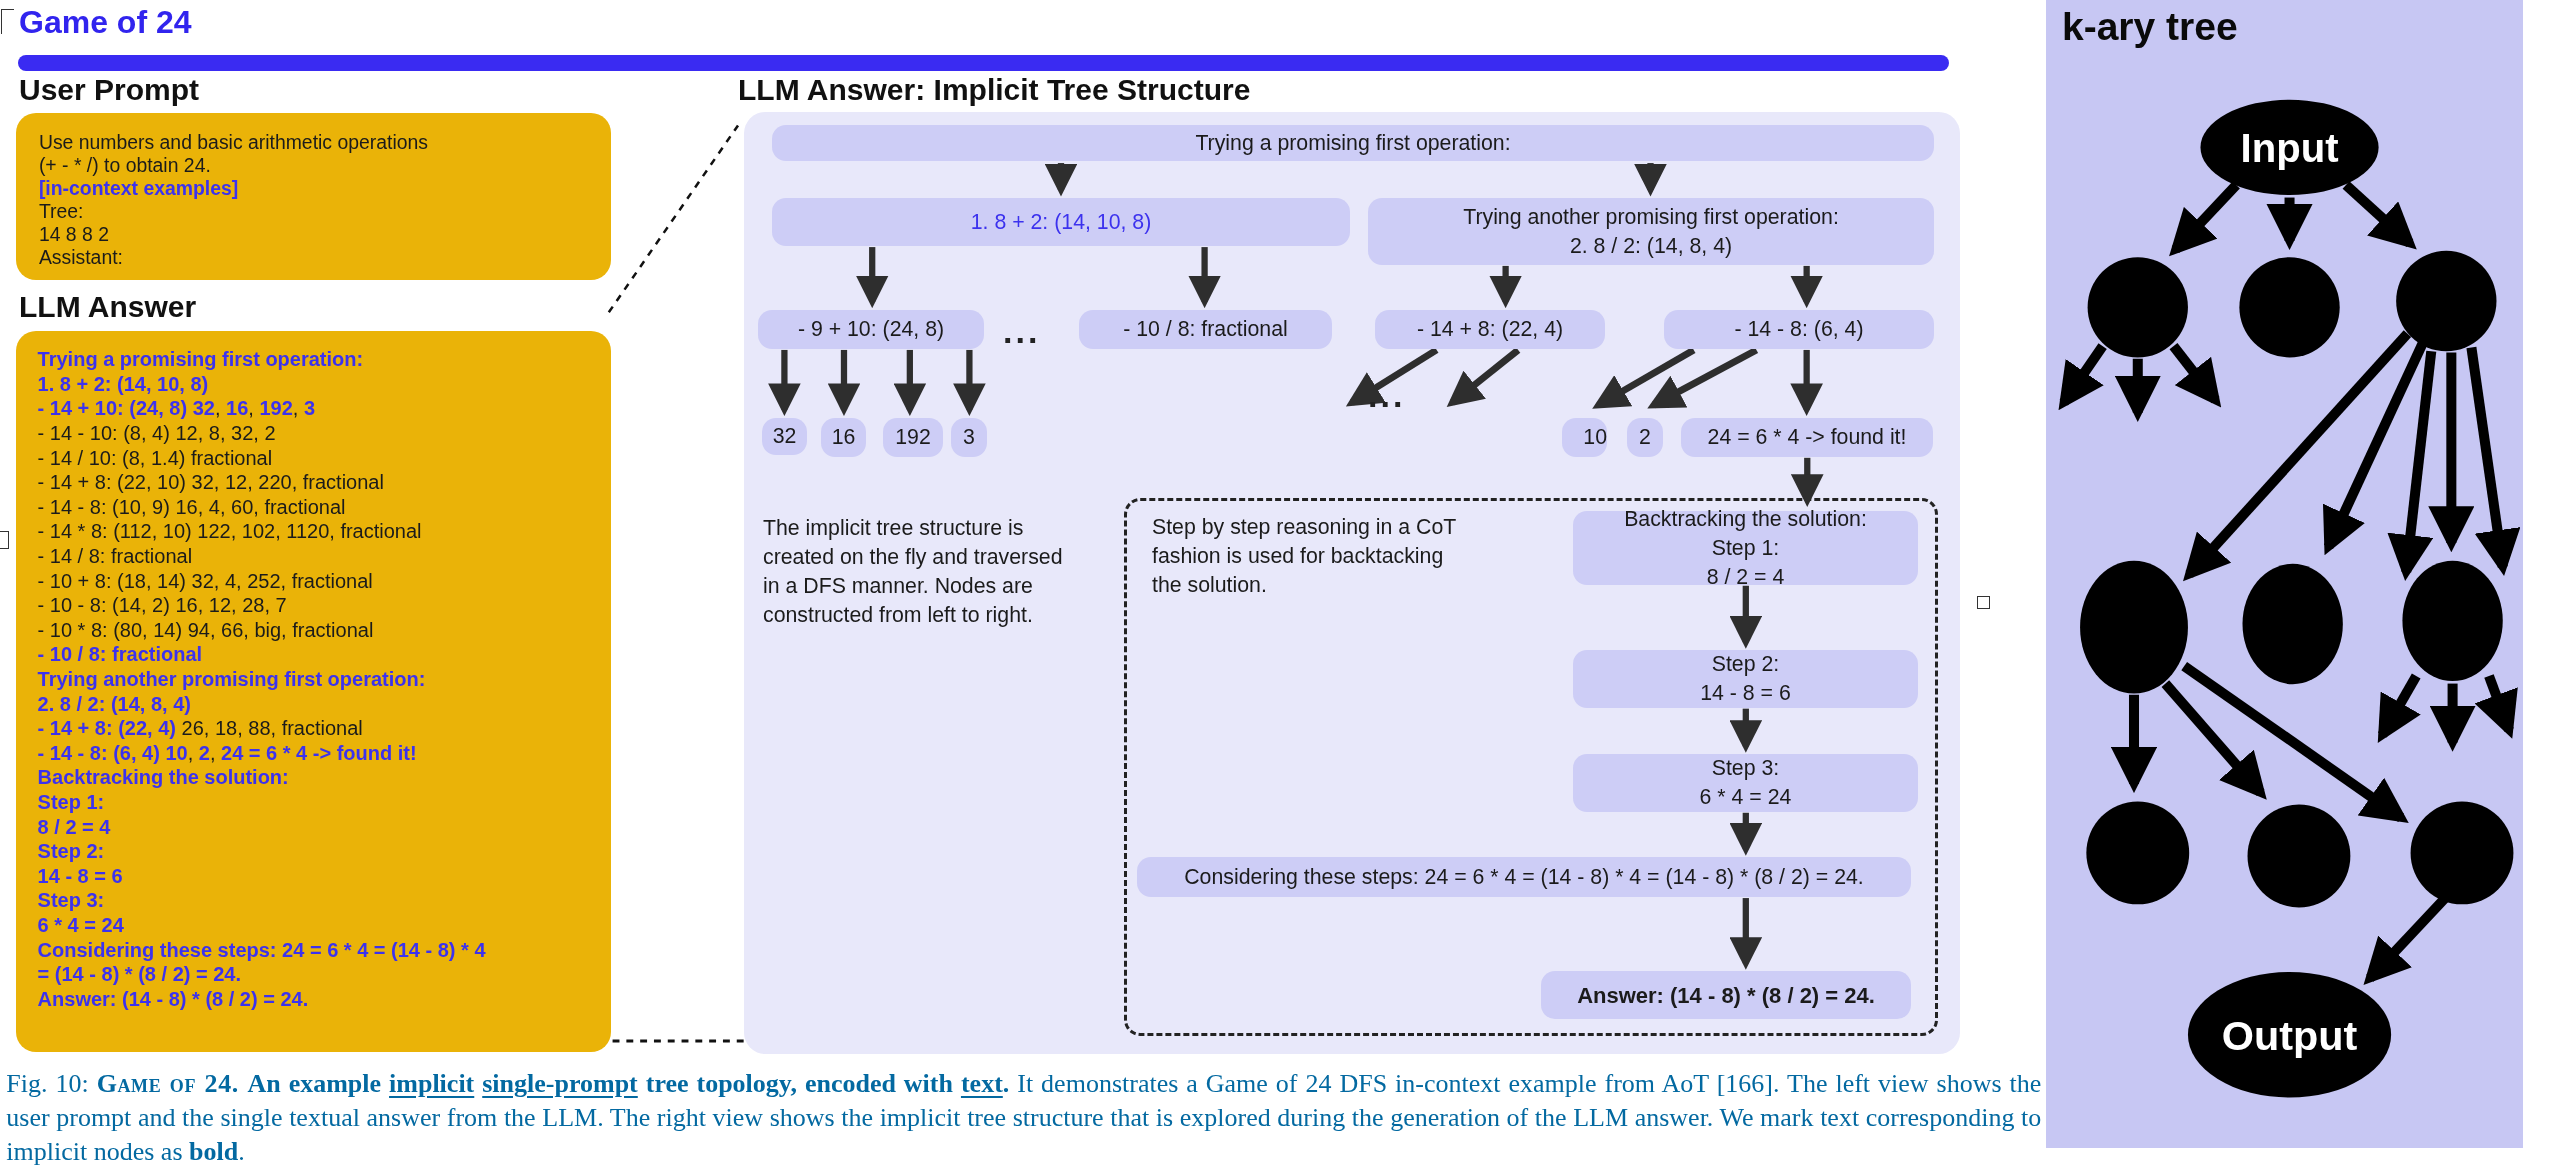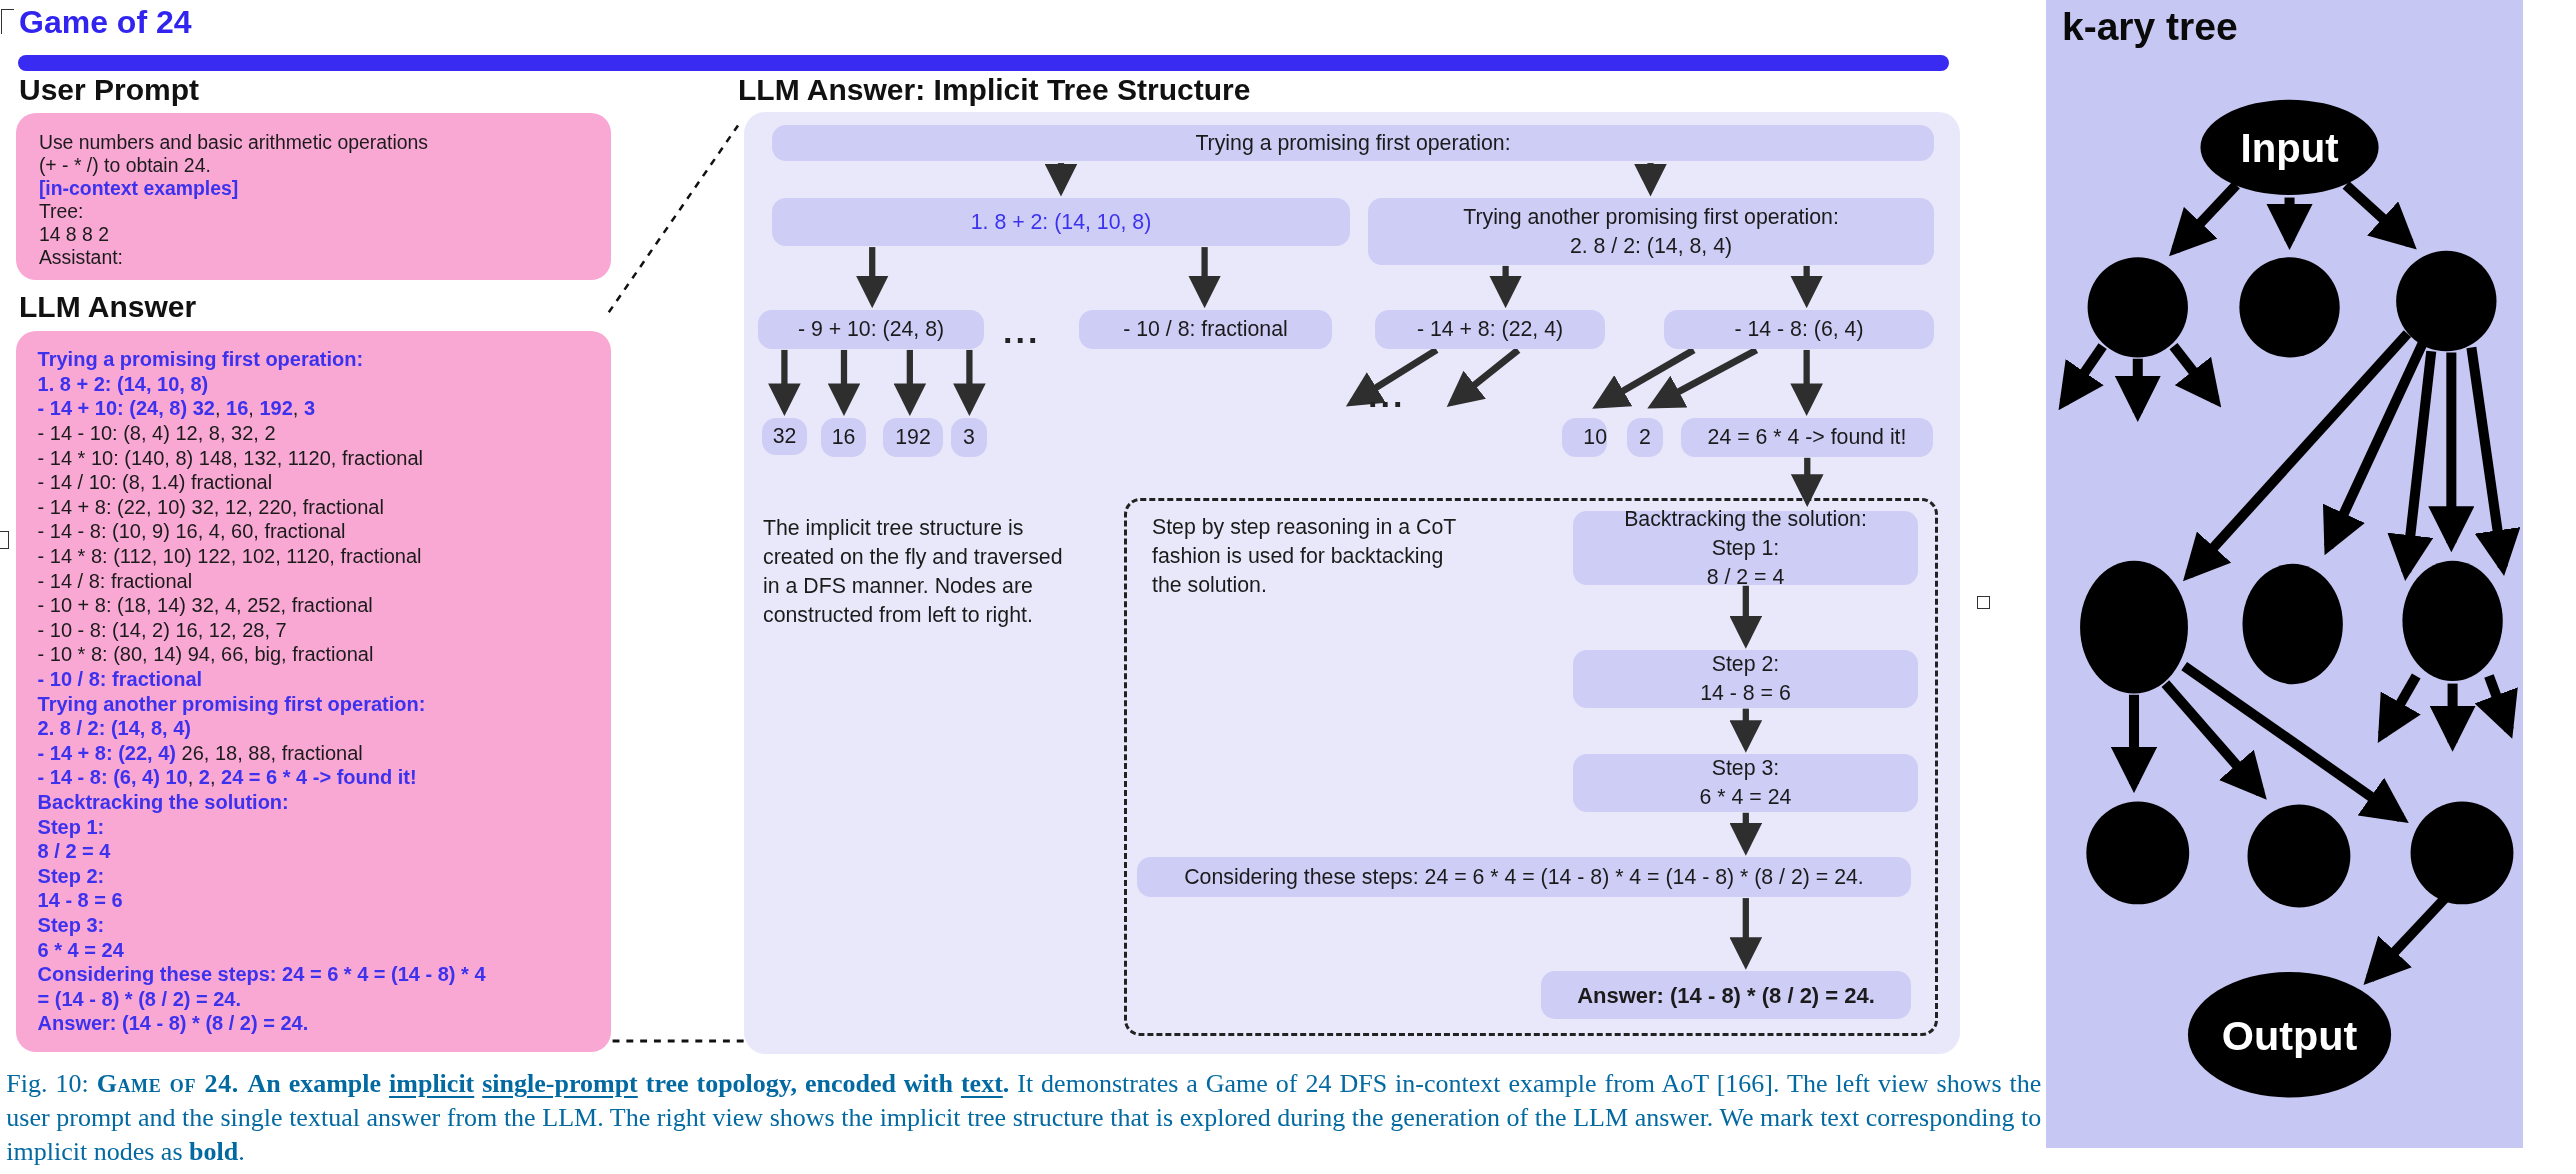--- a/index.html
+++ b/index.html
@@ -9,21 +9,21 @@
     font-family:"Liberation Sans", sans-serif; color:#1b1b1b;
   }
   .abs { position:absolute; }
 
   
   .fig-title { left:19px; top:3.8px; font-size:32px; font-weight:700; color:#3124ee; }
   .blue-rule { left:17.6px; top:55px; width:1931px; height:16.3px; background:#3a2bf2; border-radius:8.2px; }
   .sec-head  { font-size:30px; font-weight:700; color:#111; }
 
   
-  .soft-box { background:#f9a8d4; border-radius:20px; }
+  .soft-box { background:#eab308; border-radius:20px; }
   .user-box { left:16.3px;  top:113px; width:595px; height:167px; padding:17.6px 22.6px; }
   .llm-box  { left:16.3px;  top:331px; width:595px; height:721px; padding:16.3px 21.3px; }
   .user-box .line { font-size:19.4px; line-height:23px; white-space:nowrap; }
   .llm-box  .line { font-size:20px; line-height:24.6px; white-space:nowrap; }
 
   .seg-k  { color:#1b1b1b; }
   .seg-bb { color:#3c32ee; font-weight:700; }
   .seg-b  { font-weight:700; }
   .seg-bu { font-weight:700; text-decoration:underline; text-decoration-thickness:1.9px; text-underline-offset:4.4px; }
   .seg-sc { font-weight:700; font-variant:small-caps; letter-spacing:0.6px; }
@@ -78,21 +78,20 @@
     <div class="line"><span class="seg-k">14 8 8 2</span></div>
     <div class="line"><span class="seg-k">Assistant:</span></div>
   </div>
 
 <div class="abs sec-head" style="left:19px;top:290px;">LLM Answer</div>
 <div class="abs soft-box llm-box">
     <div class="line"><span class="seg-bb">Trying a promising first operation:</span></div>
     <div class="line"><span class="seg-bb">1. 8 + 2: (14, 10, 8)</span></div>
     <div class="line"><span class="seg-bb">- 14 + 10: (24, 8) 32</span><span class="seg-k">, </span><span class="seg-bb">16</span><span class="seg-k">, </span><span class="seg-bb">192</span><span class="seg-k">, </span><span class="seg-bb">3</span></div>
     <div class="line"><span class="seg-k">- 14 - 10: (8, 4) 12, 8, 32, 2</span></div>
-    <div class="line"><span class="seg-k">- 14 * 10: (140, 8) 148, 132, 1120, fractional</span></div>
     <div class="line"><span class="seg-k">- 14 / 10: (8, 1.4) fractional</span></div>
     <div class="line"><span class="seg-k">- 14 + 8: (22, 10) 32, 12, 220, fractional</span></div>
     <div class="line"><span class="seg-k">- 14 - 8: (10, 9) 16, 4, 60, fractional</span></div>
     <div class="line"><span class="seg-k">- 14 * 8: (112, 10) 122, 102, 1120, fractional</span></div>
     <div class="line"><span class="seg-k">- 14 / 8: fractional</span></div>
     <div class="line"><span class="seg-k">- 10 + 8: (18, 14) 32, 4, 252, fractional</span></div>
     <div class="line"><span class="seg-k">- 10 - 8: (14, 2) 16, 12, 28, 7</span></div>
     <div class="line"><span class="seg-k">- 10 * 8: (80, 14) 94, 66, big, fractional</span></div>
     <div class="line"><span class="seg-bb">- 10 / 8: fractional</span></div>
     <div class="line"><span class="seg-bb">Trying another promising first operation:</span></div>

